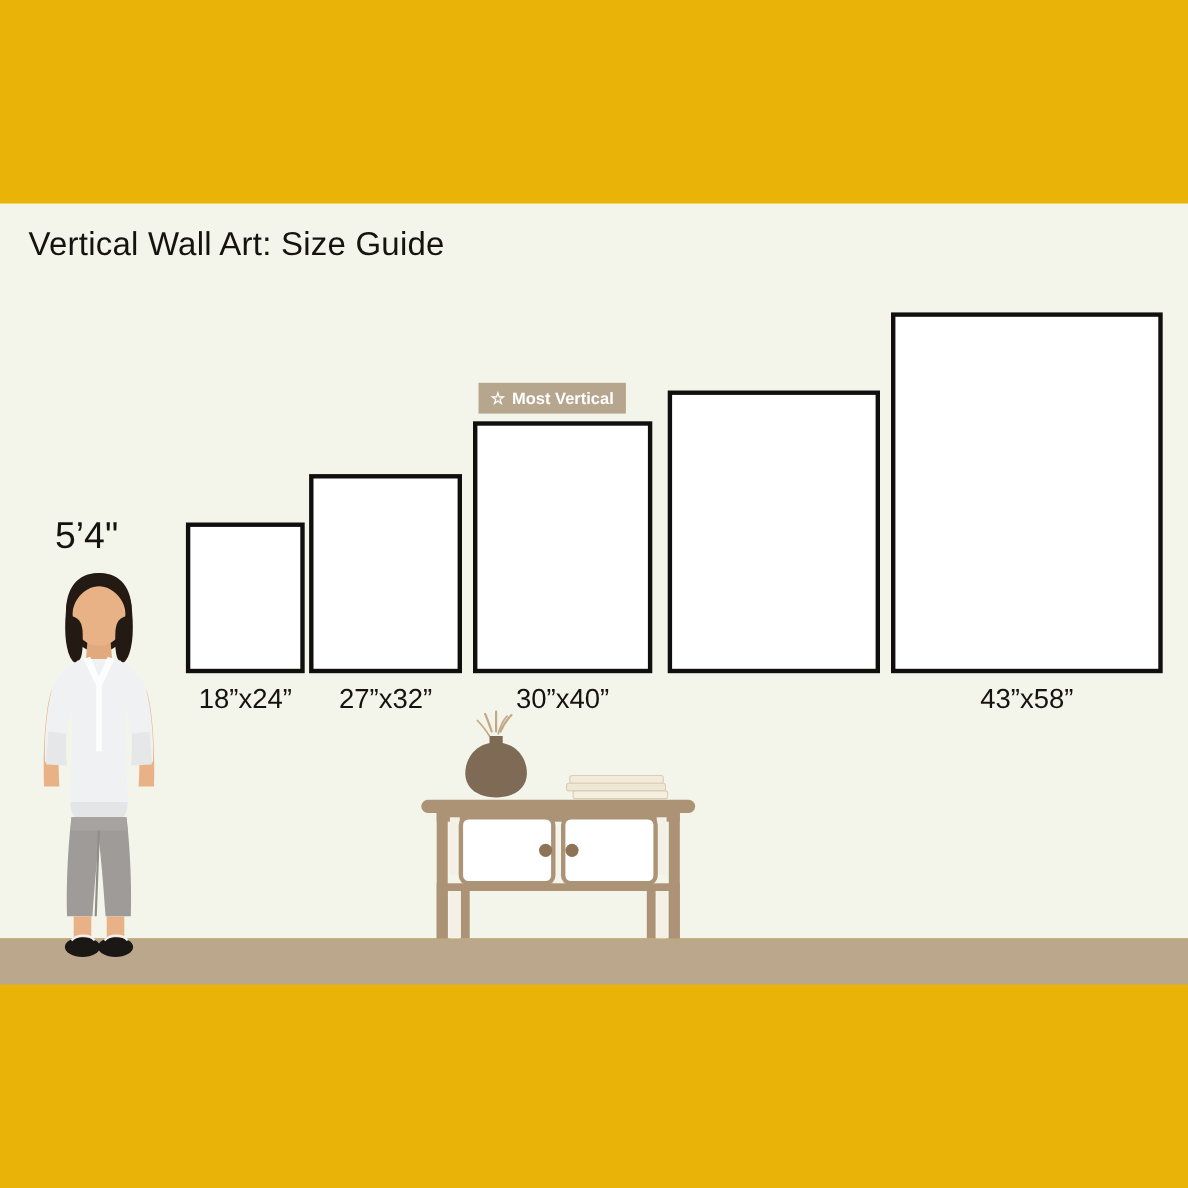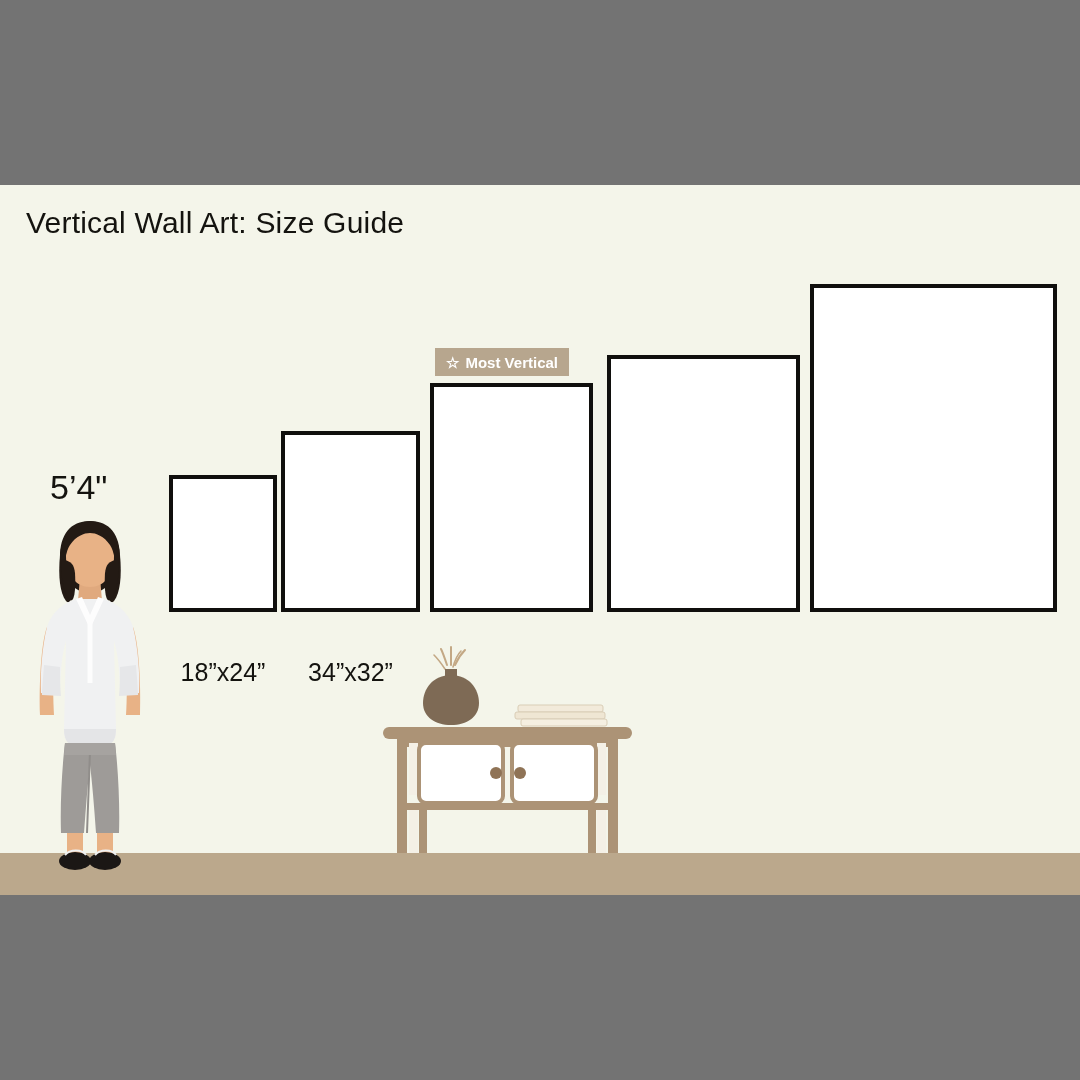--- a/index.html
+++ b/index.html
@@ -8,21 +8,21 @@
     padding: 0;
     background: #ffffff;
   }
   body {
     font-family: "Liberation Sans", sans-serif;
   }
   #stage {
     position: relative;
     width: 1080px;
     height: 1080px;
-    background: #737373;
+    background: #eab308;
     overflow: hidden;
   }
 
   
   .wall {
     position: absolute;
     left: 0;
     top: 185px;
     width: 1080px;
     height: 668px;
@@ -65,21 +65,20 @@
     background: #FFFFFF;
     border: 4px solid #100F0D;
     box-sizing: border-box;
   }
   .frame-label {
     position: absolute;
     font-size: 25px;
     color: #14130F;
     text-align: center;
     white-space: nowrap;
-    margin-top: 36px;
   }
 
   
   .badge {
     position: absolute;
     left: 435px;
     top: 348px;
     height: 28px;
     padding: 0 11px;
     background: #B7A68E;
@@ -155,27 +154,29 @@
         <path d="M35 340 C40 334 52 334 56 340" stroke="#F0F1F2" stroke-width="2" fill="none"></path>
         <path d="M65 340 C70 334 82 334 86 340" stroke="#F0F1F2" stroke-width="2" fill="none"></path>
       </g>
     </svg>
   </div>
 
   <div class="frame" style="left:169px; top:475px; width:108px; height:137px;"></div>
   <div class="frame-label" style="left:169px; top:622px; width:108px;">18”x24”</div>
 
   <div class="frame" style="left:281px; top:431px; width:139px; height:181px;"></div>
-  <div class="frame-label" style="left:281px; top:622px; width:139px;">34”x32”</div>
+  <div class="frame-label" style="left:281px; top:622px; width:139px;">27”x32”</div>
 
   <div class="frame" style="left:430px; top:383px; width:163px; height:229px;"></div>
+  <div class="frame-label" style="left:430px; top:622px; width:163px;">30”x40”</div>
 
   <div class="frame" style="left:607px; top:355px; width:193px; height:257px;"></div>
 
   <div class="frame" style="left:810px; top:284px; width:247px; height:328px;"></div>
+  <div class="frame-label" style="left:810px; top:622px; width:247px;">43”x58”</div>
 
   <div class="badge">
     <span class="star">☆</span>
     <span>Most Vertical</span>
   </div>
 
   <div class="console">
     <svg width="265" height="212" viewBox="0 0 265 212" xmlns="http://www.w3.org/2000/svg">
 
       <g>

